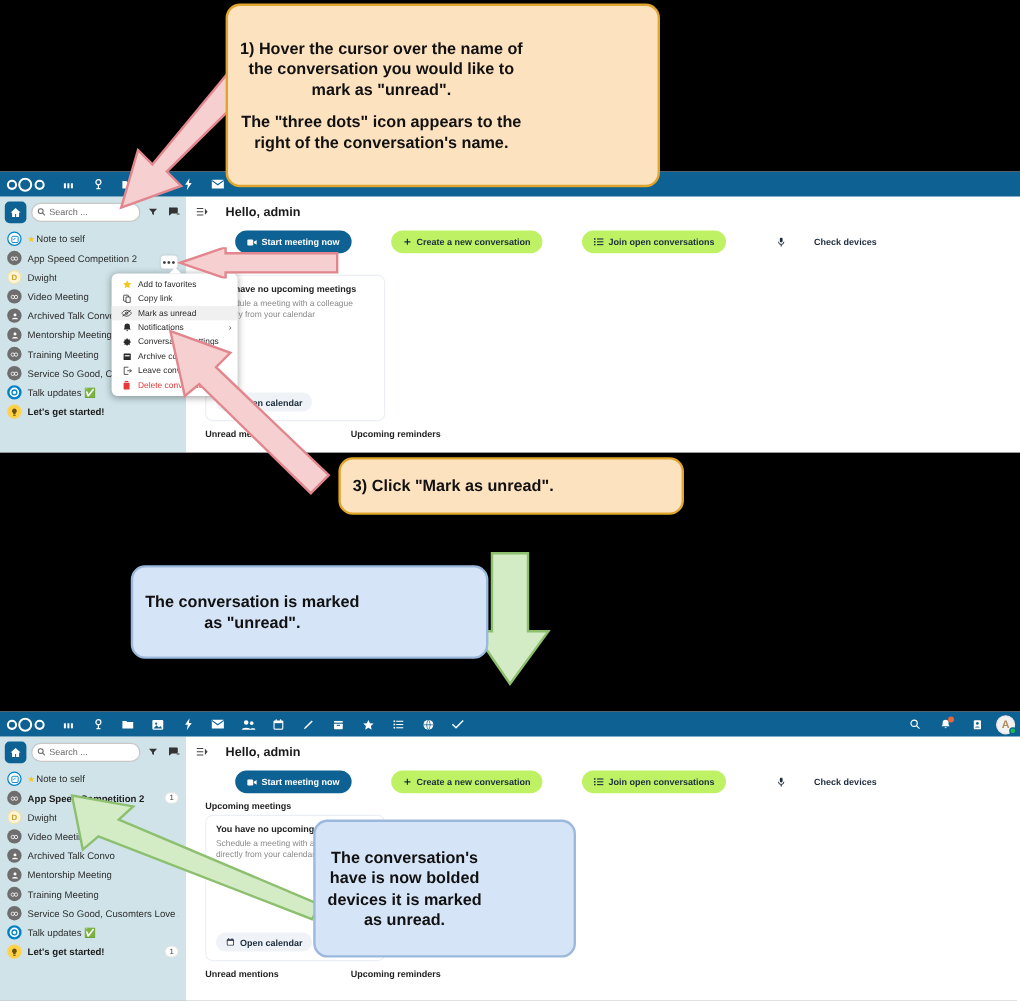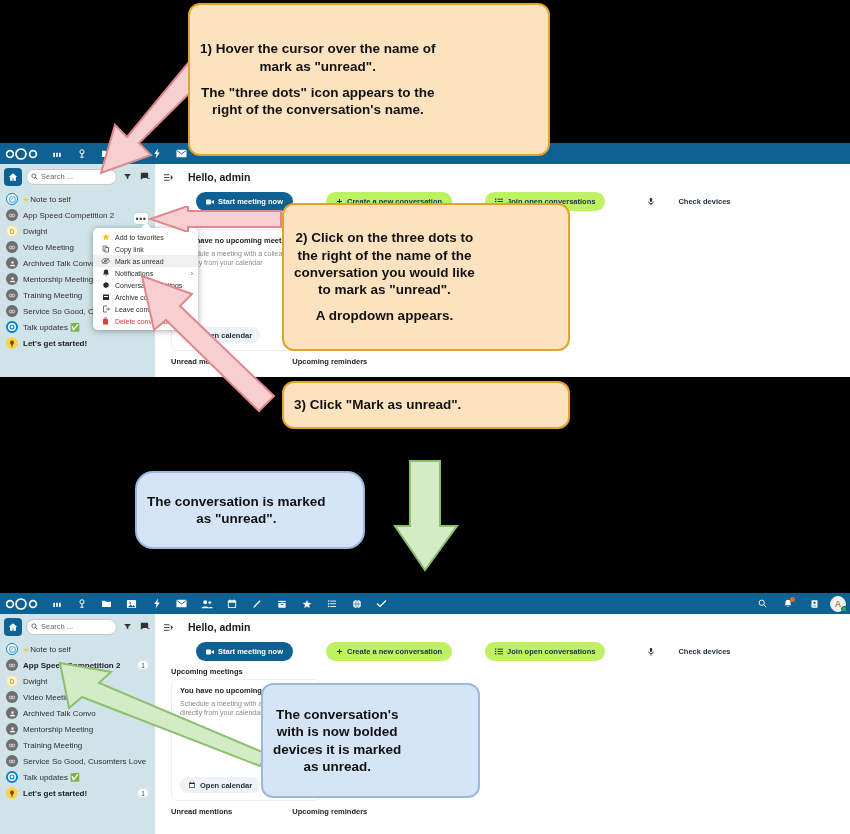--- a/index.html
+++ b/index.html
@@ -813,51 +813,42 @@
     <polygon points="17,3 47,3 47,68 64,68 32,112 2,68 17,68" fill="#d4ecc6" stroke="#8cbf6e" stroke-width="2"></polygon>
   </svg>
 
   <svg class="arrow" style="left:55px; top:658px; width:215px; height:115px;" viewBox="0 0 215 115">
     <polygon points="205,108 212,96 44,25 56,14 5,5 14,50 27,39" fill="#d4ecc6" stroke="#8cbf6e" stroke-width="2"></polygon>
   </svg>
 
   <div class="callout orange" style="left:188px; top:3px; width:362px; height:153px; font-size:13.5px;">
     <div id="c1">
         <div>1) Hover the cursor over the name of</div>
+        <div>the conversation you would like to</div>
         <div>mark as "unread".</div>
         <div style="height: 9px;"></div>
         <div>The "three dots" icon appears to the</div>
         <div>right of the conversation's name.</div>
       </div>
   </div>
 
-  <div class="callout orange" style="left:282px; top:203px; width:288px; height:148px; font-size:13.5px;">
-    <div id="c2">
-        <div>2) Click on the three dots to</div>
-        <div>the right of the name of the</div>
-        <div>conversation you would like</div>
-        <div>to mark as "unread".</div>
-        <div style="height: 9px;"></div>
-        <div>A dropdown appears.</div>
-      </div>
-  </div>
 
   <div class="callout orange" style="left:282px; top:381px; width:288px; height:48px; font-size:13.5px;">
     <span>3) Click "Mark as unread".</span>
   </div>
 
-  <div class="callout blue" style="left:135px; top:471px; width:230px; height:78px; font-size:13.5px;border-radius:18px;">
+  <div class="callout blue" style="left:109px; top:471px; width:298px; height:78px; font-size:13.5px;">
     <div id="c3">
         <div>The conversation is marked</div>
         <div>as "unread".</div>
       </div>
   </div>
 
   <div class="callout blue" style="left:261px; top:683px; width:219px; height:115px; font-size:13.5px;">
     <div id="c4">
         <div>The conversation's</div>
-        <div>with is now bolded</div>
+        <div>have is now bolded</div>
         <div>devices it is marked</div>
         <div>as unread.</div>
       </div>
   </div>
 
 </div>
 
 </body></html>

